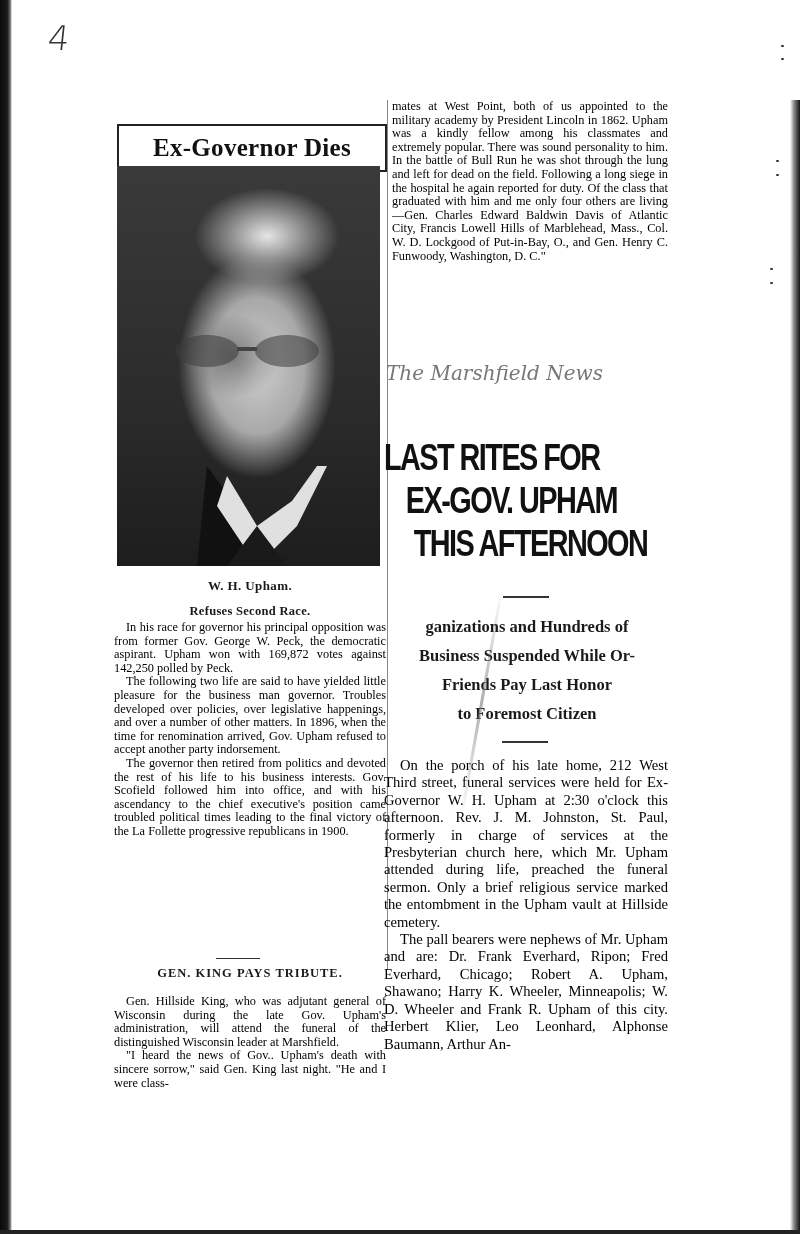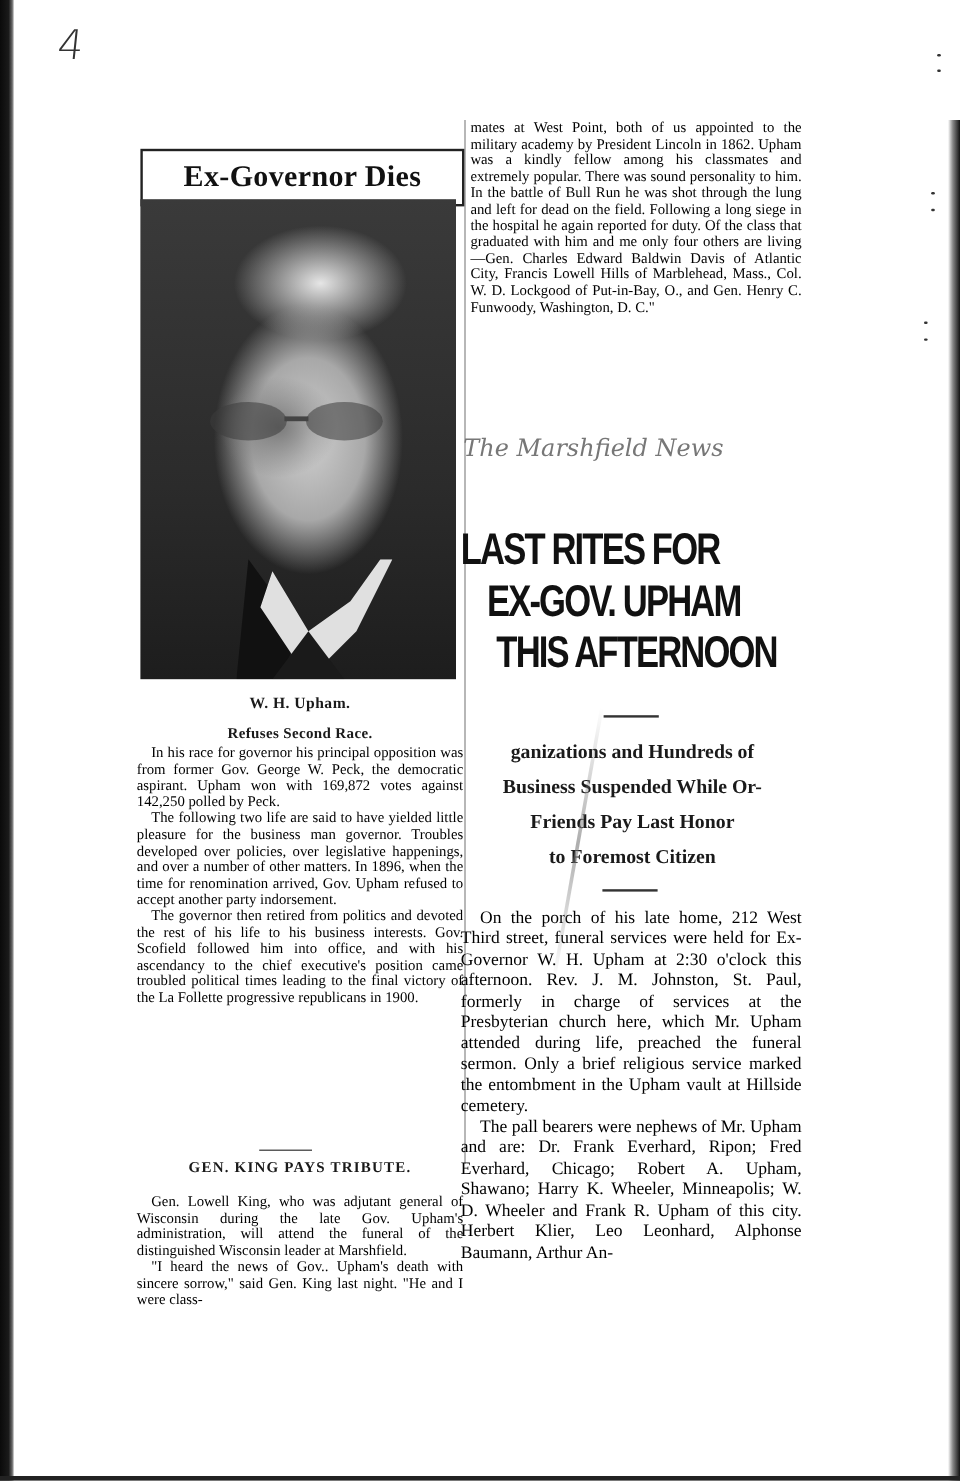--- a/index.html
+++ b/index.html
@@ -105,21 +105,21 @@
     <p>The following two life are said to have yielded little pleasure for the business man governor. Troubles developed over policies, over legislative happenings, and over a number of other matters. In 1896, when the time for renomination arrived, Gov. Upham refused to accept another party indorsement.</p>
     <p>The governor then retired from politics and devoted the rest of his life to his business interests. Gov. Scofield followed him into office, and with his ascendancy to the chief executive's position came troubled political times leading to the final victory of the La Follette progressive republicans in 1900.</p>
   </div>
 </div>
 
 <div class="short-rule" style="left:216px; top:958px; width:44px; height:1px;"></div>
 
 <div class="left-text" style="top:966px;">
   <div class="subhead" style="margin-bottom:14px;">GEN. KING PAYS TRIBUTE.</div>
   <div class="body-text">
-    <p>Gen. Lowell King, who was adjutant general of Wisconsin during the late Gov. Upham's administration, will attend the funeral of the distinguished Wisconsin leader at Marshfield.</p>
+    <p>Gen. Hillside King, who was adjutant general of Wisconsin during the late Gov. Upham's administration, will attend the funeral of the distinguished Wisconsin leader at Marshfield.</p>
     <p>"I heard the news of Gov.. Upham's death with sincere sorrow," said Gen. King last night. "He and I were class-</p>
   </div>
 </div>
 
 <div class="col-rule-left"></div>
 
 <div class="right-top-text body-text">
   <p>mates at West Point, both of us appointed to the military academy by President Lincoln in 1862. Upham was a kindly fellow among his classmates and extremely popular. There was sound personality to him. In the battle of Bull Run he was shot through the lung and left for dead on the field. Following a long siege in the hospital he again reported for duty. Of the class that graduated with him and me only four others are living—Gen. Charles Edward Baldwin Davis of Atlantic City, Francis Lowell Hills of Marblehead, Mass., Col. W. D. Lockgood of Put-in-Bay, O., and Gen. Henry C. Funwoody, Washington, D. C."</p>
 </div>
 

